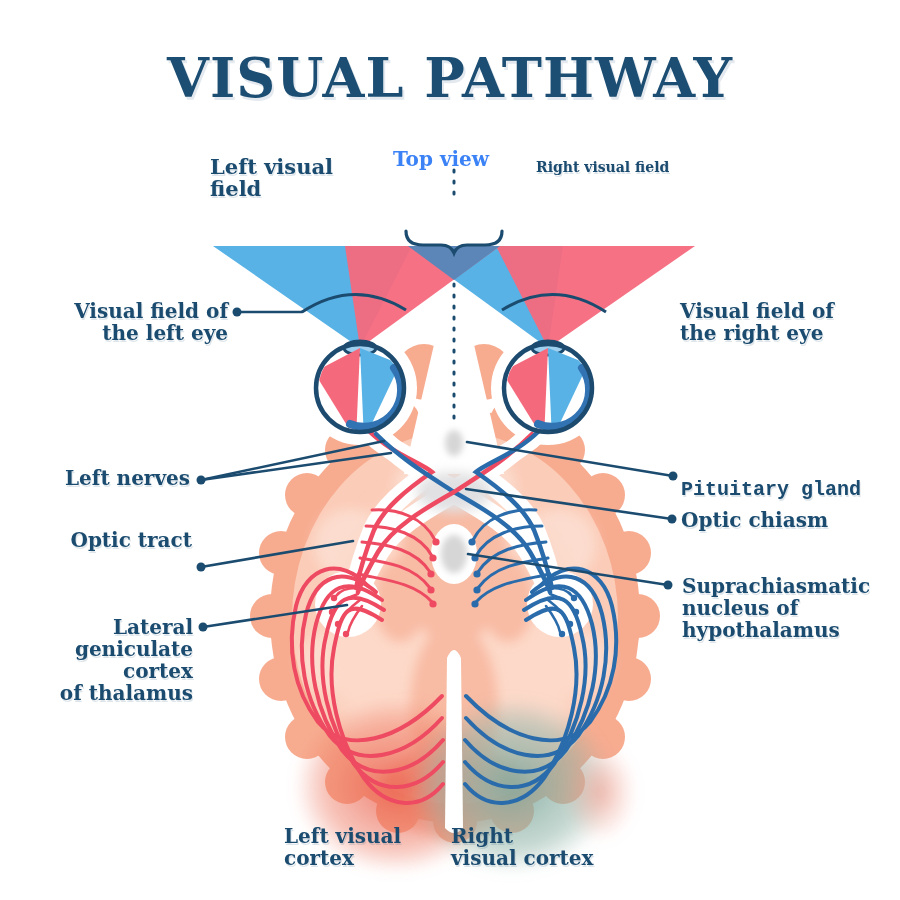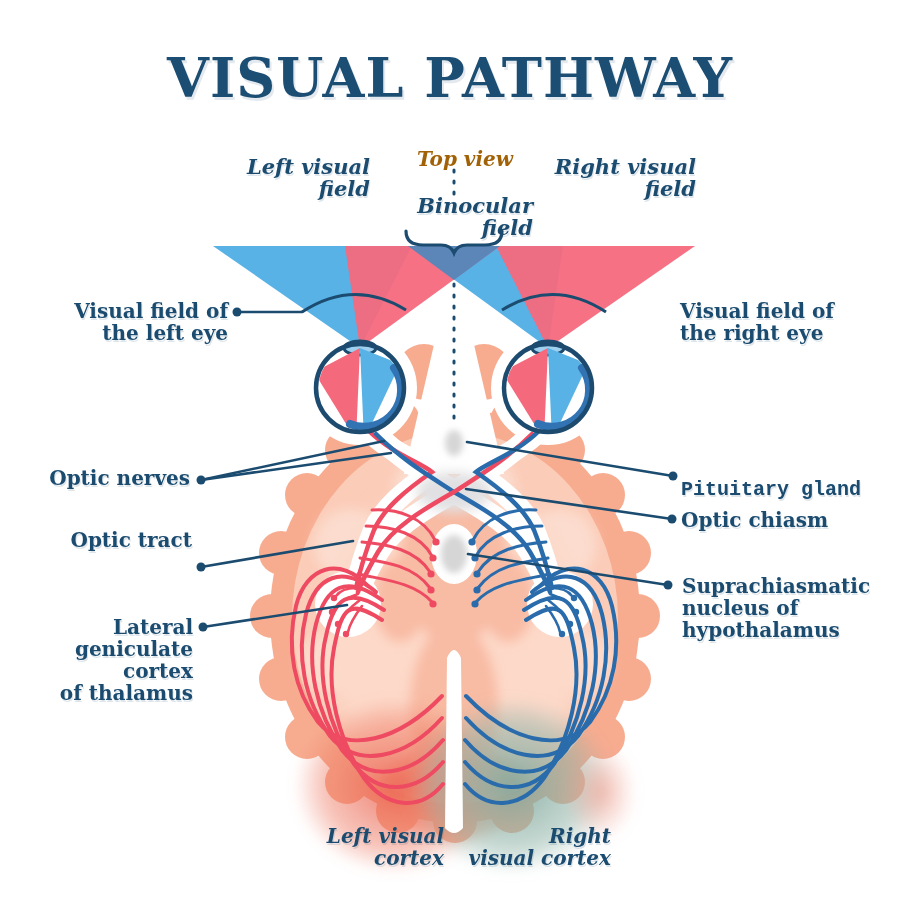--- a/index.html
+++ b/index.html
@@ -2,26 +2,26 @@
 <html><head>
 <meta charset="utf-8">
 <style>
   html,body{margin:0;padding:0;background:#ffffff;}
   #stage{position:relative;width:900px;height:900px;background:#ffffff;overflow:hidden;
          font-family:"DejaVu Serif","Liberation Serif",serif;}
   #art{position:absolute;left:0;top:0;width:900px;height:900px;}
   .lbl{position:absolute;color:#1b4c70;font-weight:700;white-space:pre-line;
        font-size:20px;line-height:22px;text-shadow:1px 2px 0 rgba(27,76,112,0.14);}
   .lbl.right{text-align:right;}
-  .lbl.center{text-align:right;font-style:italic;}
+  .lbl.center{text-align:left;}
   .lbl.left{text-align:left;}
   #title{position:absolute;top:48px;left:0;width:900px;text-align:center;
          font-size:54px;line-height:60px;font-weight:700;color:#1c4e73;letter-spacing:1px;
          text-shadow:2px 3px 0 rgba(27,76,112,0.12);}
-  #top-view{color:#a16207;text-shadow:none;}
+  #top-view{color:#3b82f6;text-shadow:none;}
 </style>
 </head>
 <body>
 
 <div id="stage">
 
 <svg id="art" viewBox="0 0 900 900" xmlns="http://www.w3.org/2000/svg">
   <defs>
     <filter id="b3" x="-60%" y="-60%" width="220%" height="220%">
           <feGaussianBlur stdDeviation="3"></feGaussianBlur>
@@ -253,26 +253,25 @@
         <circle cx="673" cy="476" r="4.5"></circle>
         <circle cx="672" cy="519" r="4.5"></circle>
     <circle cx="668" cy="585" r="4.5"></circle>
   </g>
 </svg>
 
 <div id="title">VISUAL PATHWAY</div>
 
 <div class="lbl center" id="top-view" style="left:393px;top:148px;width:120px;">Top view</div>
 <div class="lbl center" style="left:210px;top:156px;width:160px;font-size:21px;">Left visual field</div>
-<div class="lbl center" style="left:536px;top:156px;width:160px;font-size:21px;">Right visual field</div>
-<div class="lbl center" style="left:373px;top:195px;width:160px;font-size:21px;">Binocular field</div>
+<div class="lbl center" style="left:536px;top:156px;width:160px;font-size:14px;">Right visual field</div>
 
 <div class="lbl right" style="left:48px;top:300px;width:180px;">Visual field of
 the left eye</div>
-<div class="lbl right" style="left:30px;top:467px;width:160px;">Optic nerves</div>
+<div class="lbl right" style="left:30px;top:467px;width:160px;">Left nerves</div>
 <div class="lbl right" style="left:32px;top:529px;width:160px;">Optic tract</div>
 <div class="lbl right" style="left:33px;top:616px;width:160px;">Lateral
 geniculate
 cortex
 of thalamus</div>
 
 <div class="lbl left" style="left:680px;top:300px;width:190px;">Visual field of
 the right eye</div>
 <div class="lbl left" style="left:681px;top:479px;width:200px;font-family:Liberation Mono, monospace;">Pituitary gland</div>
 <div class="lbl left" style="left:682px;top:575px;width:200px;">Suprachiasmatic

